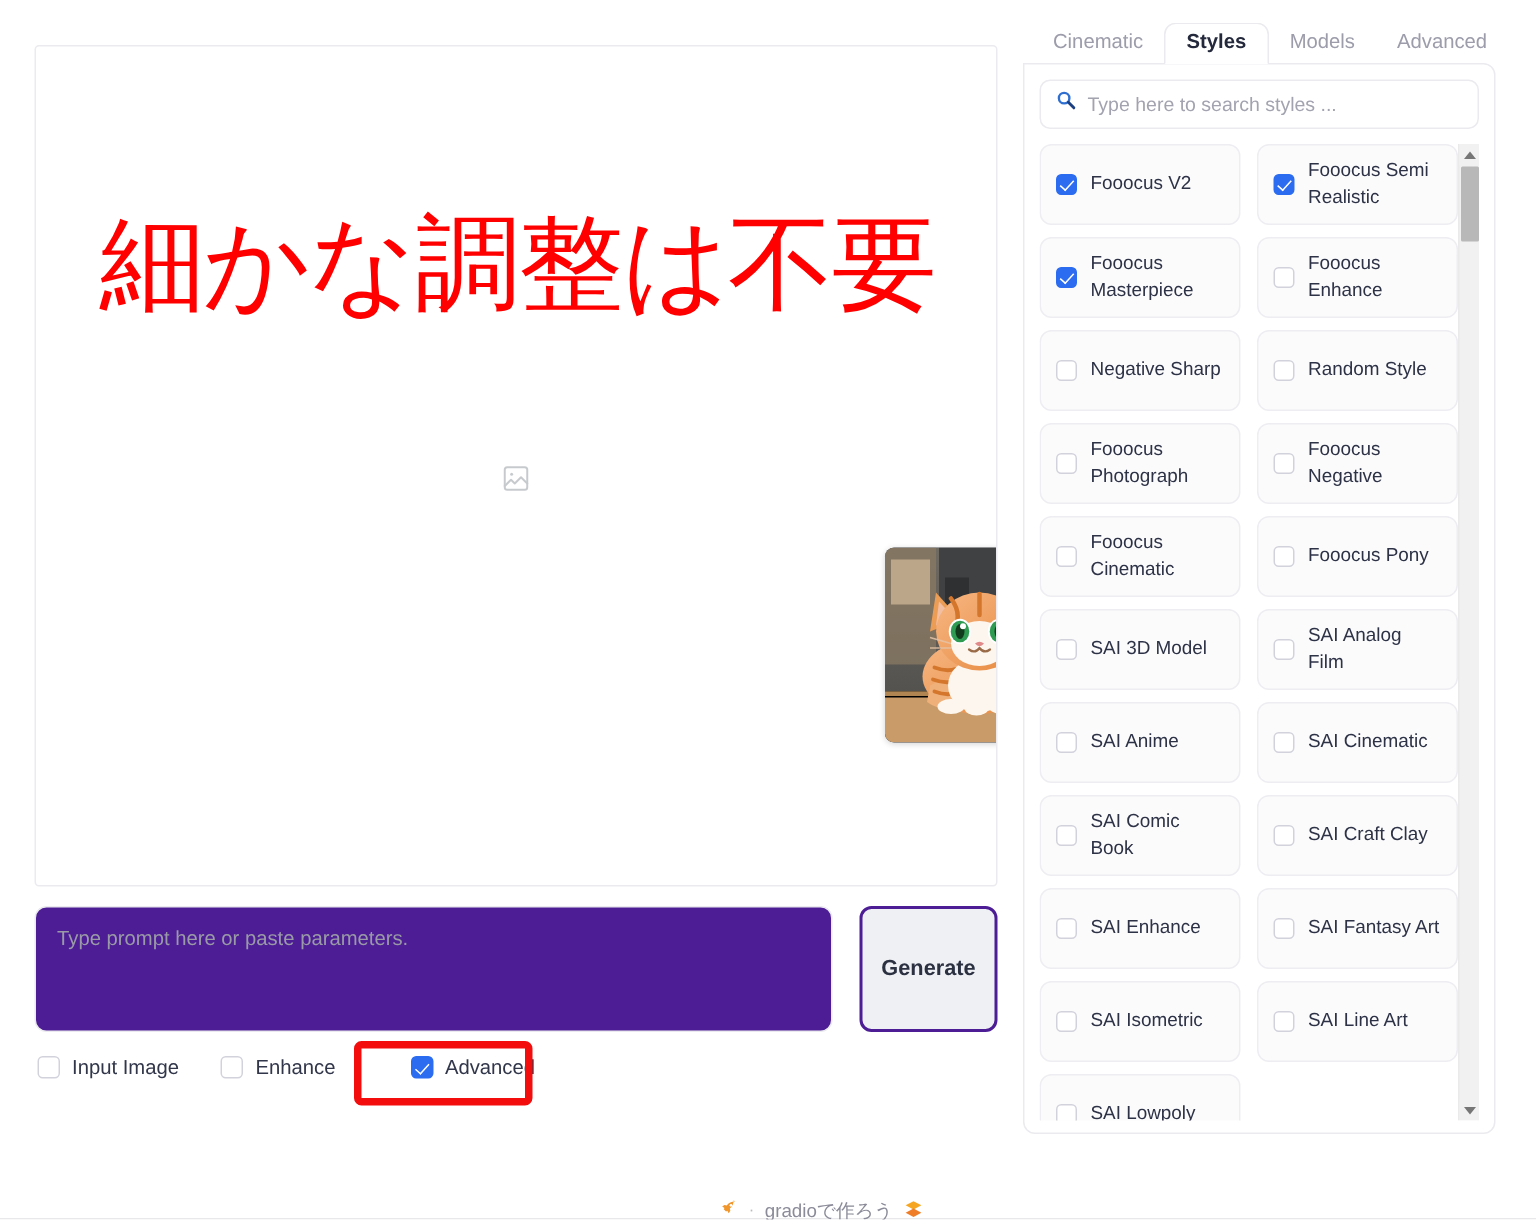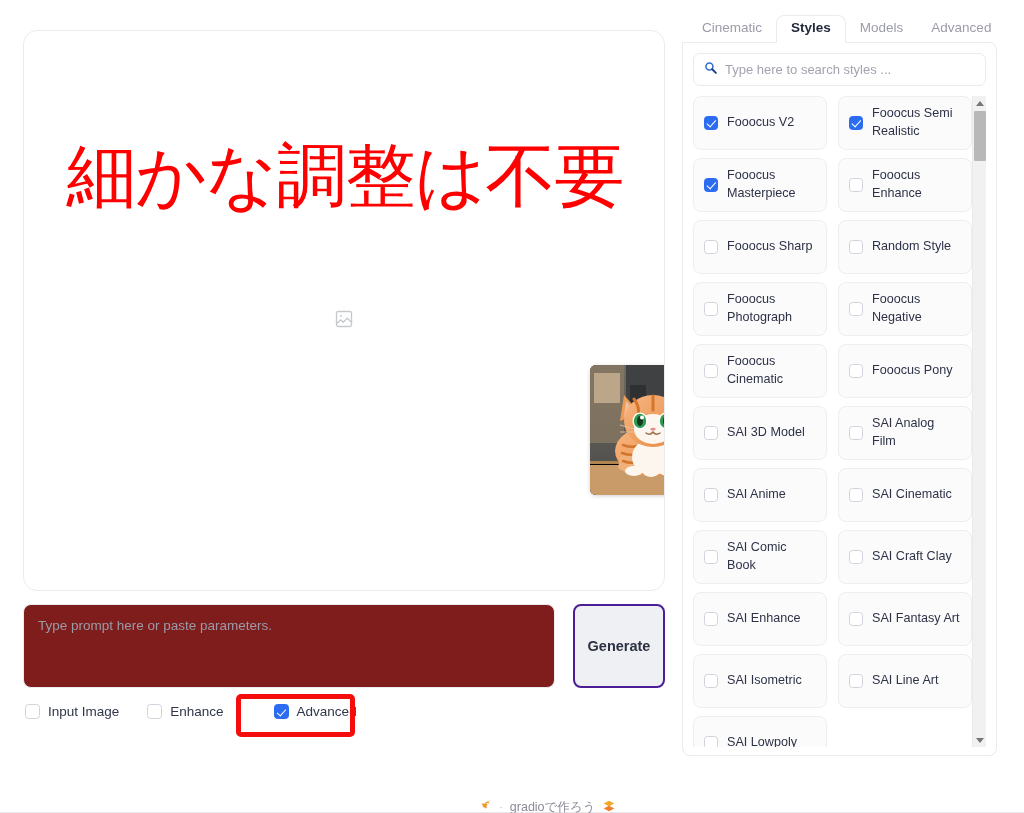--- a/index.html
+++ b/index.html
@@ -21,21 +21,21 @@
   .left-col {
     position: absolute;
     left: 23px; top: 30px;
     width: 642px;
   }
   .gallery {
     position: relative;
     width: 642px; height: 561px;
     background: #ffffff;
     border: 1px solid #ebebef;
-    border-radius: 14px;
+    border-radius: 3px;
     overflow: hidden;
   }
   .gallery-placeholder-icon {
     position: absolute;
     left: 50%; top: 278px;
     transform: translateX(-50%);
     width: 20px; height: 20px;
     opacity: .55;
   }
   .jp-headline {
@@ -69,21 +69,21 @@
     left: 23px; top: 604px;
     width: 642px; height: 84px;
     display: flex;
     gap: 18px;
   }
   .prompt-box {
     position: relative;
     width: 532px; height: 84px;
     border: 1px solid #ebebef;
     border-radius: 8px;
-    background: #7f1d1d;
+    background: #4c1d95;
     padding: 12px 14px;
     color: #9a9aa6;
     font-size: 13.5px;
     line-height: 1.4;
   }
   .generate-btn {
     width: 92px; height: 84px;
     border: 2px solid #4c1d95;
     border-radius: 8px;
     background: #eef0f4;
@@ -455,21 +455,21 @@
             <div class="style-card">
               <span class="box checked"></span>
               <span class="sc-lbl">Fooocus Masterpiece</span>
             </div>
             <div class="style-card">
               <span class="box"></span>
               <span class="sc-lbl">Fooocus Enhance</span>
             </div>
             <div class="style-card">
               <span class="box"></span>
-              <span class="sc-lbl">Fooocus Sharp</span>
+              <span class="sc-lbl">Negative Sharp</span>
             </div>
             <div class="style-card">
               <span class="box"></span>
               <span class="sc-lbl">Random Style</span>
             </div>
             <div class="style-card">
               <span class="box"></span>
               <span class="sc-lbl">Fooocus Photograph</span>
             </div>
             <div class="style-card">

